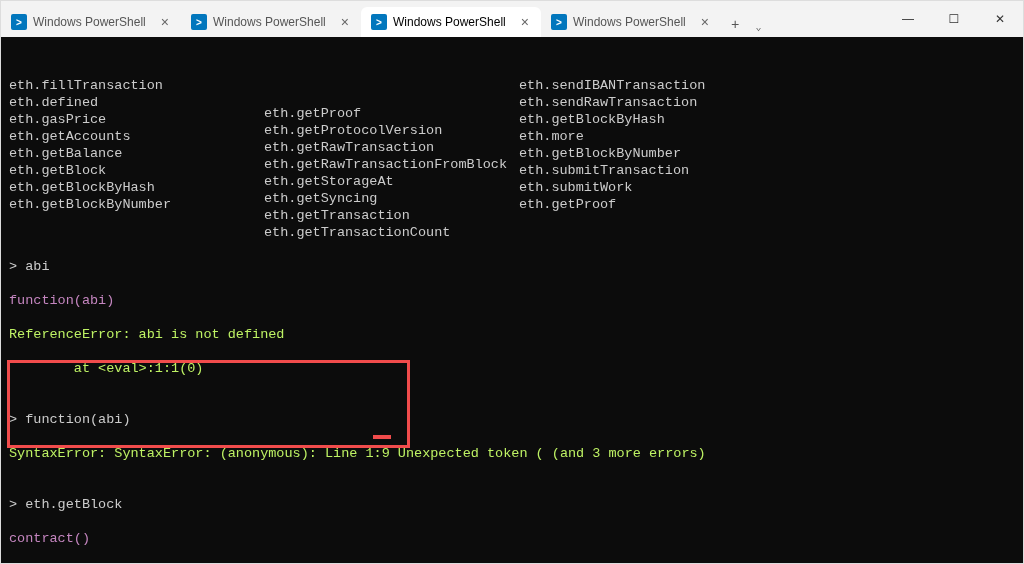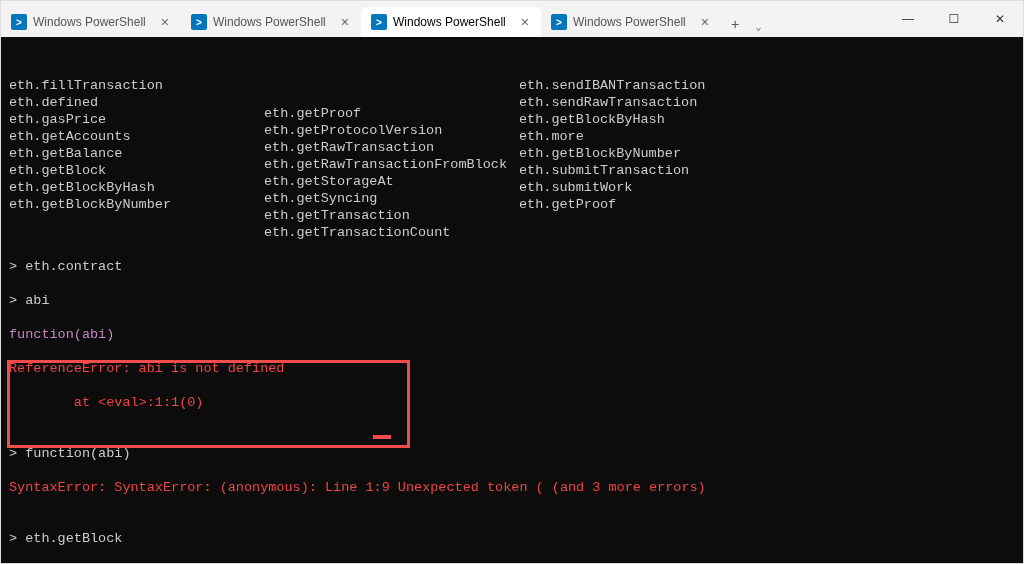--- a/index.html
+++ b/index.html
@@ -111,21 +111,21 @@
   gap: 0;
 }
 .col {
   white-space: pre;
 }
 .col1 { width: 255px; }
 .col2 { width: 255px; margin-top: 28px; }
 .col3 { flex: 1; }
 .prompt-white { color: #cccccc; }
 .purple { color: #c586c0; }
-.red { color: #ef4444; font-family: Liberation Mono, monospace; }
+.red { color: #bef264; font-family: Liberation Mono, monospace; }
 .blockline { line-height: 17px; }
 .highlight-box {
   position: absolute;
   border: 3px solid #f14c4c;
   left: 6px;
   top: 323px;
   width: 403px;
   height: 88px;
   pointer-events: none;
 }
@@ -194,21 +194,20 @@
 <span>eth.getTransactionCount</span></div>
       <div class="col col3"><span>eth.sendIBANTransaction</span>
 <span>eth.sendRawTransaction</span>
 <span>eth.getBlockByHash</span>
 <span>eth.more</span>
 <span>eth.getBlockByNumber</span>
 <span>eth.submitTransaction</span>
 <span>eth.submitWork</span>
 <span>eth.getProof</span></div>
     </div>
-<div class="blockline"><span class="prompt-white">&gt; eth.contract</span></div>
 <div class="blockline"><span class="prompt-white">&gt; abi</span></div>
 <div class="blockline"><span class="purple">function(abi)</span></div>
 <div class="blockline"><span class="red">ReferenceError: abi is not defined</span></div>
 <div class="blockline"><span class="red">        at &lt;eval&gt;:1:1(0)</span></div>
 <div class="blockline"><span></span></div>
 <div class="blockline"><span class="prompt-white">&gt; function(abi)</span></div>
 <div class="blockline"><span class="red">SyntaxError: SyntaxError: (anonymous): Line 1:9 Unexpected token ( (and 3 more errors)</span></div>
 <div class="blockline"><span></span></div>
 <div class="blockline"><span class="prompt-white">&gt; eth.getBlock</span></div>
 <div class="blockline"><span class="purple">contract()</span></div>

